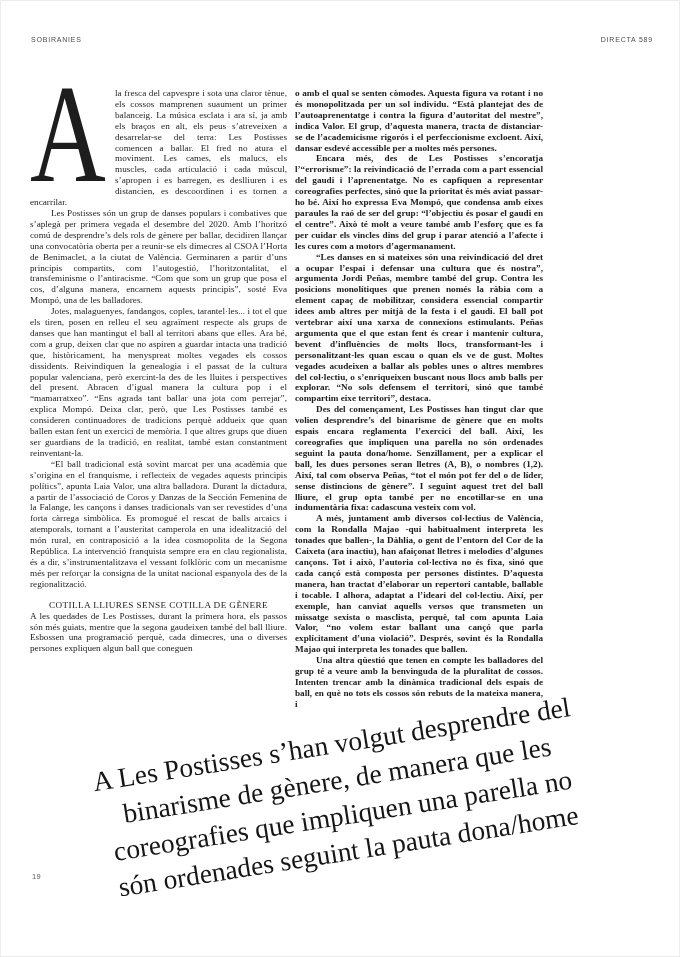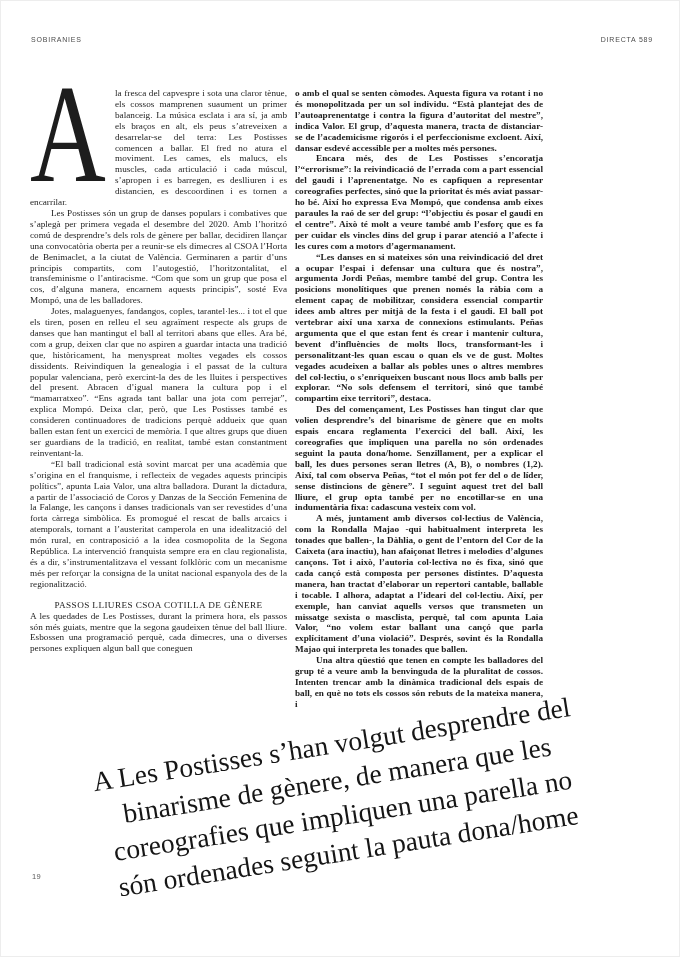--- a/index.html
+++ b/index.html
@@ -76,22 +76,22 @@
 
     <div class="col col-1">
       <p class="para">
         <span class="dropcap">
             <span class="dropcap-glyph">A</span>
           </span><span>la fresca del capvespre i sota una claror tènue, els cossos mamprenen suaument un primer balanceig. La música esclata i ara sí, ja amb els braços en alt, els peus s’atreveixen a desarrelar-se del terra: Les Postisses comencen a ballar. El fred no atura el moviment. Les cames, els malucs, els muscles, cada articulació i cada múscul, s’apropen i es barregen, es deslliuren i es distancien, es descoordinen i es tornen a encarrilar.</span>
       </p>
       <p class="para indent">Les Postisses són un grup de danses populars i combatives que s’aplegà per primera vegada el desembre del 2020. Amb l’horitzó comú de desprendre’s dels rols de gènere per ballar, decidiren llançar una convocatòria oberta per a reunir-se els dimecres al CSOA l’Horta de Benimaclet, a la ciutat de València. Germinaren a partir d’uns principis compartits, com l’autogestió, l’horitzontalitat, el transfeminisme o l’antiracisme. “Com que som un grup que posa el cos, d’alguna manera, encarnem aquests principis”, sosté Eva Mompó, una de les balladores.</p>
       <p class="para indent">Jotes, malaguenyes, fandangos, coples, tarantel·les... i tot el que els tiren, posen en relleu el seu agraïment respecte als grups de danses que han mantingut el ball al territori abans que elles. Ara bé, com a grup, deixen clar que no aspiren a guardar intacta una tradició que, històricament, ha menyspreat moltes vegades els cossos dissidents. Reivindiquen la genealogia i el passat de la cultura popular valenciana, però exercint-la des de les lluites i perspectives del present. Abracen d’igual manera la cultura pop i el “mamarratxeo”. “Ens agrada tant ballar una jota com perrejar”, explica Mompó. Deixa clar, però, que Les Postisses també es consideren continuadores de tradicions perquè addueix que quan ballen estan fent un exercici de memòria. I que altres grups que diuen ser guardians de la tradició, en realitat, també estan constantment reinventant-la.</p>
       <p class="para indent">“El ball tradicional està sovint marcat per una acadèmia que s’origina en el franquisme, i reflecteix de vegades aquests principis polítics”, apunta Laia Valor, una altra balladora. Durant la dictadura, a partir de l’associació de Coros y Danzas de la Sección Femenina de la Falange, les cançons i danses tradicionals van ser revestides d’una forta càrrega simbòlica. Es promogué el rescat de balls arcaics i atemporals, tornant a l’austeritat camperola en una idealització del món rural, en contraposició a la idea cosmopolita de la Segona República. La intervenció franquista sempre era en clau regionalista, és a dir, s’instrumentalitzava el vessant folklòric com un mecanisme més per reforçar la consigna de la unitat nacional espanyola des de la regionalització.</p>
-      <h2 class="subhead">PASSOS LLIURES CSOA COTILLA DE GÈNERE</h2>
-      <p class="para">A les quedades de Les Postisses, durant la primera hora, els passos són més guiats, mentre que la segona gaudeixen tènue del ball lliure. Esbossen una programació perquè, cada dimecres, una o diverses persones expliquen algun ball que coneguen</p>
+      <h2 class="subhead">COTILLA LLIURES SENSE COTILLA DE GÈNERE</h2>
+      <p class="para">A les quedades de Les Postisses, durant la primera hora, els passos són més guiats, mentre que la segona gaudeixen també del ball lliure. Esbossen una programació perquè, cada dimecres, una o diverses persones expliquen algun ball que coneguen</p>
     </div>
 
     <div class="col col-2">
       <p class="para">o amb el qual se senten còmodes. Aquesta figura va rotant i no és monopolitzada per un sol individu. “Està plantejat des de l’autoaprenentatge i contra la figura d’autoritat del mestre”, indica Valor. El grup, d’aquesta manera, tracta de distanciar-se de l’academicisme rigorós i el perfeccionisme excloent. Així, dansar esdevé accessible per a moltes més persones.</p>
       <p class="para indent">Encara més, des de Les Postisses s’encoratja l’“errorisme”: la reivindicació de l’errada com a part essencial del gaudi i l’aprenentatge. No es capfiquen a representar coreografies perfectes, sinó que la prioritat és més aviat passar-ho bé. Així ho expressa Eva Mompó, que condensa amb eixes paraules la raó de ser del grup: “l’objectiu és posar el gaudi en el centre”. Això té molt a veure també amb l’esforç que es fa per cuidar els vincles dins del grup i parar atenció a l’afecte i les cures com a motors d’agermanament.</p>
       <p class="para indent">“Les danses en si mateixes són una reivindicació del dret a ocupar l’espai i defensar una cultura que és nostra”, argumenta Jordi Peñas, membre també del grup. Contra les posicions monolítiques que prenen només la ràbia com a element capaç de mobilitzar, considera essencial compartir idees amb altres per mitjà de la festa i el gaudi. El ball pot vertebrar així una xarxa de connexions estimulants. Peñas argumenta que el que estan fent és crear i mantenir cultura, bevent d’influències de molts llocs, transformant-les i personalitzant-les quan escau o quan els ve de gust. Moltes vegades acudeixen a ballar als pobles unes o altres membres del col·lectiu, o s’enriqueixen buscant nous llocs amb balls per explorar. “No sols defensem el territori, sinó que també compartim eixe territori”, destaca.</p>
       <p class="para indent">Des del començament, Les Postisses han tingut clar que volien desprendre’s del binarisme de gènere que en molts espais encara reglamenta l’exercici del ball. Així, les coreografies que impliquen una parella no són ordenades seguint la pauta dona/home. Senzillament, per a explicar el ball, les dues persones seran lletres (A, B), o nombres (1,2). Així, tal com observa Peñas, “tot el món pot fer del o de líder, sense distincions de gènere”. I seguint aquest tret del ball lliure, el grup opta també per no encotillar-se en una indumentària fixa: cadascuna vesteix com vol.</p>
       <p class="para indent">A més, juntament amb diversos col·lectius de València, com la Rondalla Majao -qui habitualment interpreta les tonades que ballen-, la Dàhlia, o gent de l’entorn del Cor de la Caixeta (ara inactiu), han afaiçonat lletres i melodies d’algunes cançons. Tot i això, l’autoria col·lectiva no és fixa, sinó que cada cançó està composta per persones distintes. D’aquesta manera, han tractat d’elaborar un repertori cantable, ballable i tocable. I alhora, adaptat a l’ideari del col·lectiu. Així, per exemple, han canviat aquells versos que transmeten un missatge sexista o masclista, perquè, tal com apunta Laia Valor, “no volem estar ballant una cançó que parla explícitament d’una violació”. Després, sovint és la Rondalla Majao qui interpreta les tonades que ballen.</p>
       <p class="para indent">Una altra qüestió que tenen en compte les balladores del grup té a veure amb la benvinguda de la pluralitat de cossos. Intenten trencar amb la dinàmica tradicional dels espais de ball, en què no tots els cossos són rebuts de la mateixa manera, i</p>
     </div>

